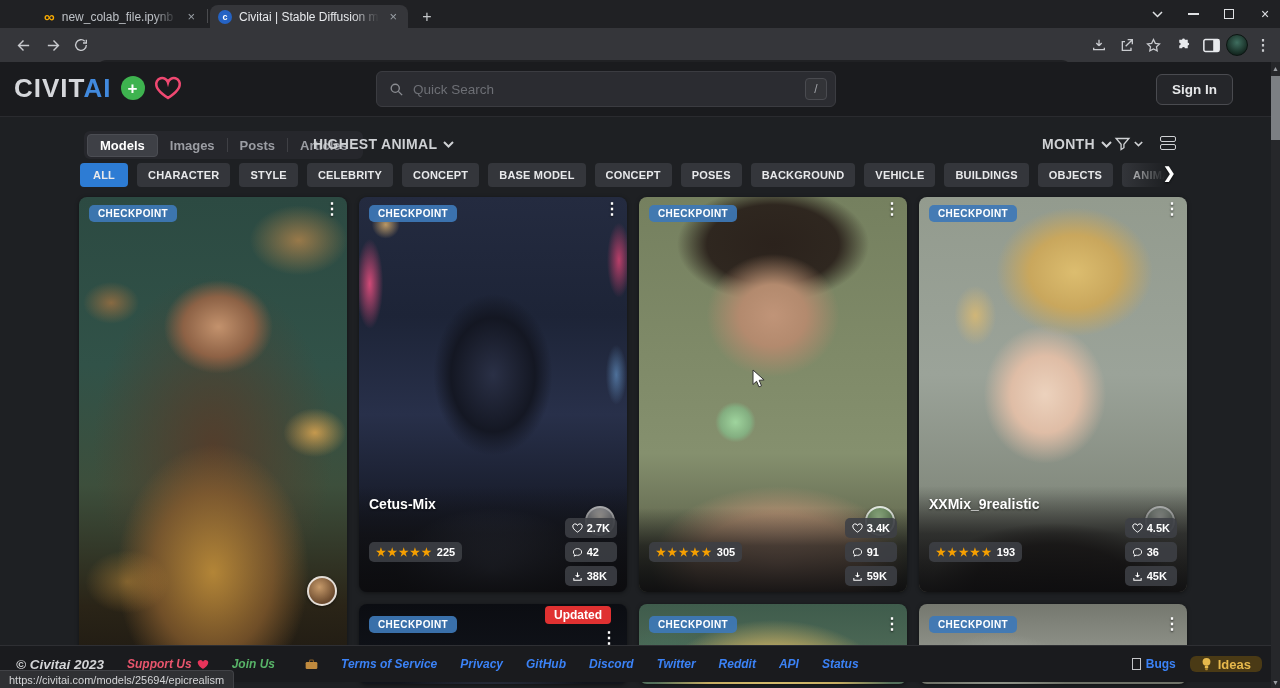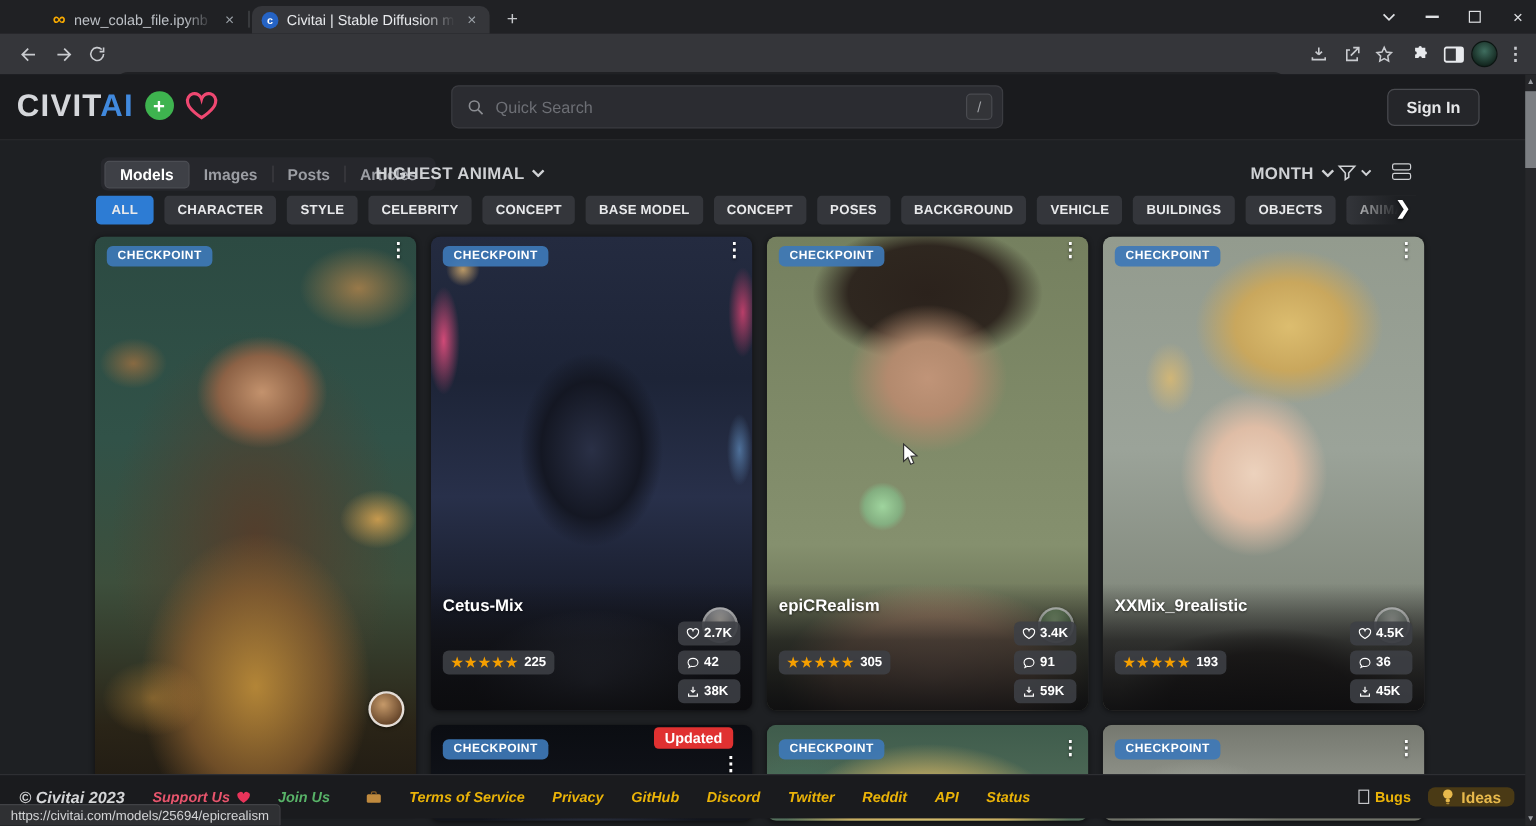--- a/index.html
+++ b/index.html
@@ -146,21 +146,21 @@
   .av4 { background:radial-gradient(circle at 50% 40%, #cfd3cb, #7e8a80 70%); }
 
   .updated { position:absolute; top:2px; right:16px; background:#e03131; color:#fff; font-size:12px;
     font-weight:600; padding:2px 9px; border-radius:4px; }
 
   
   #footer { position:absolute; left:0; top:645px; width:1280px; height:37px; background:#1a1b1e;
     border-top:1px solid #2e2f33; display:flex; align-items:center; padding:0 18px 0 16px; z-index:5; }
   #footer .left { display:flex; align-items:center; gap:23px;font-style:italic; }
   .copyright { color:#d4d5d7; font-weight:700; font-size:13.5px; }
-  .flink { color:#eab308; font-size:12px; font-weight:600; display:flex; align-items:center; gap:5px; }
+  .flink { color:#3b82f6; font-size:12px; font-weight:600; display:flex; align-items:center; gap:5px; }
   .flink.support { color:#e8556d; }
   .flink.join { color:#58b368;gap:30px; }
   #footer .right { margin-left:auto; display:flex; align-items:center; gap:14px; }
   .bug-box { width:9px; height:12px; border:1.2px solid #c4c5c8; }
   #ideas-btn { background:#4a3a15; border-radius:6px; height:16px; padding:0 11px; display:flex;
     align-items:center; gap:6px; color:#e7b94c; font-size:13px; font-weight:700; }
 
   #status-bubble { position:absolute; left:0; top:670px; height:18px; background:#2f3033;
     border:1px solid #414246; border-left:none; border-bottom:none; border-radius:0 4px 0 0;
     color:#d3d4d6; font-size:11px; display:flex; align-items:center; padding:0 9px; z-index:6; }
@@ -374,21 +374,20 @@
     </div>
   </div>
 </div>
 
 <div class="card" style="left:639px; top:197px; height:395px;">
   <div class="art art-epic"></div>
   <span class="badge">CHECKPOINT</span>
   <span class="dots">⋮</span>
   <div class="avatar av3" style="right:12px; bottom:56px;"></div>
   <div class="card-bottom">
-    <div class="card-title">epiCRealism</div>
     <div class="stats">
       <span class="stat-chip">
         <span class="stars">★★★★★</span>
         <span>305</span>
       </span>
       <span class="stat-group">
         <span class="stat-chip">
           <svg width="11" height="10" viewBox="0 0 24 22">
               <path d="M12 20S2.8 14.4 1.9 9.1A5.3 5.3 0 0 1 12 5.5 5.3 5.3 0 0 1 22.1 9.1C21.2 14.4 12 20 12 20z" fill="none" stroke="#fff" stroke-width="2.2"></path>
             </svg>

